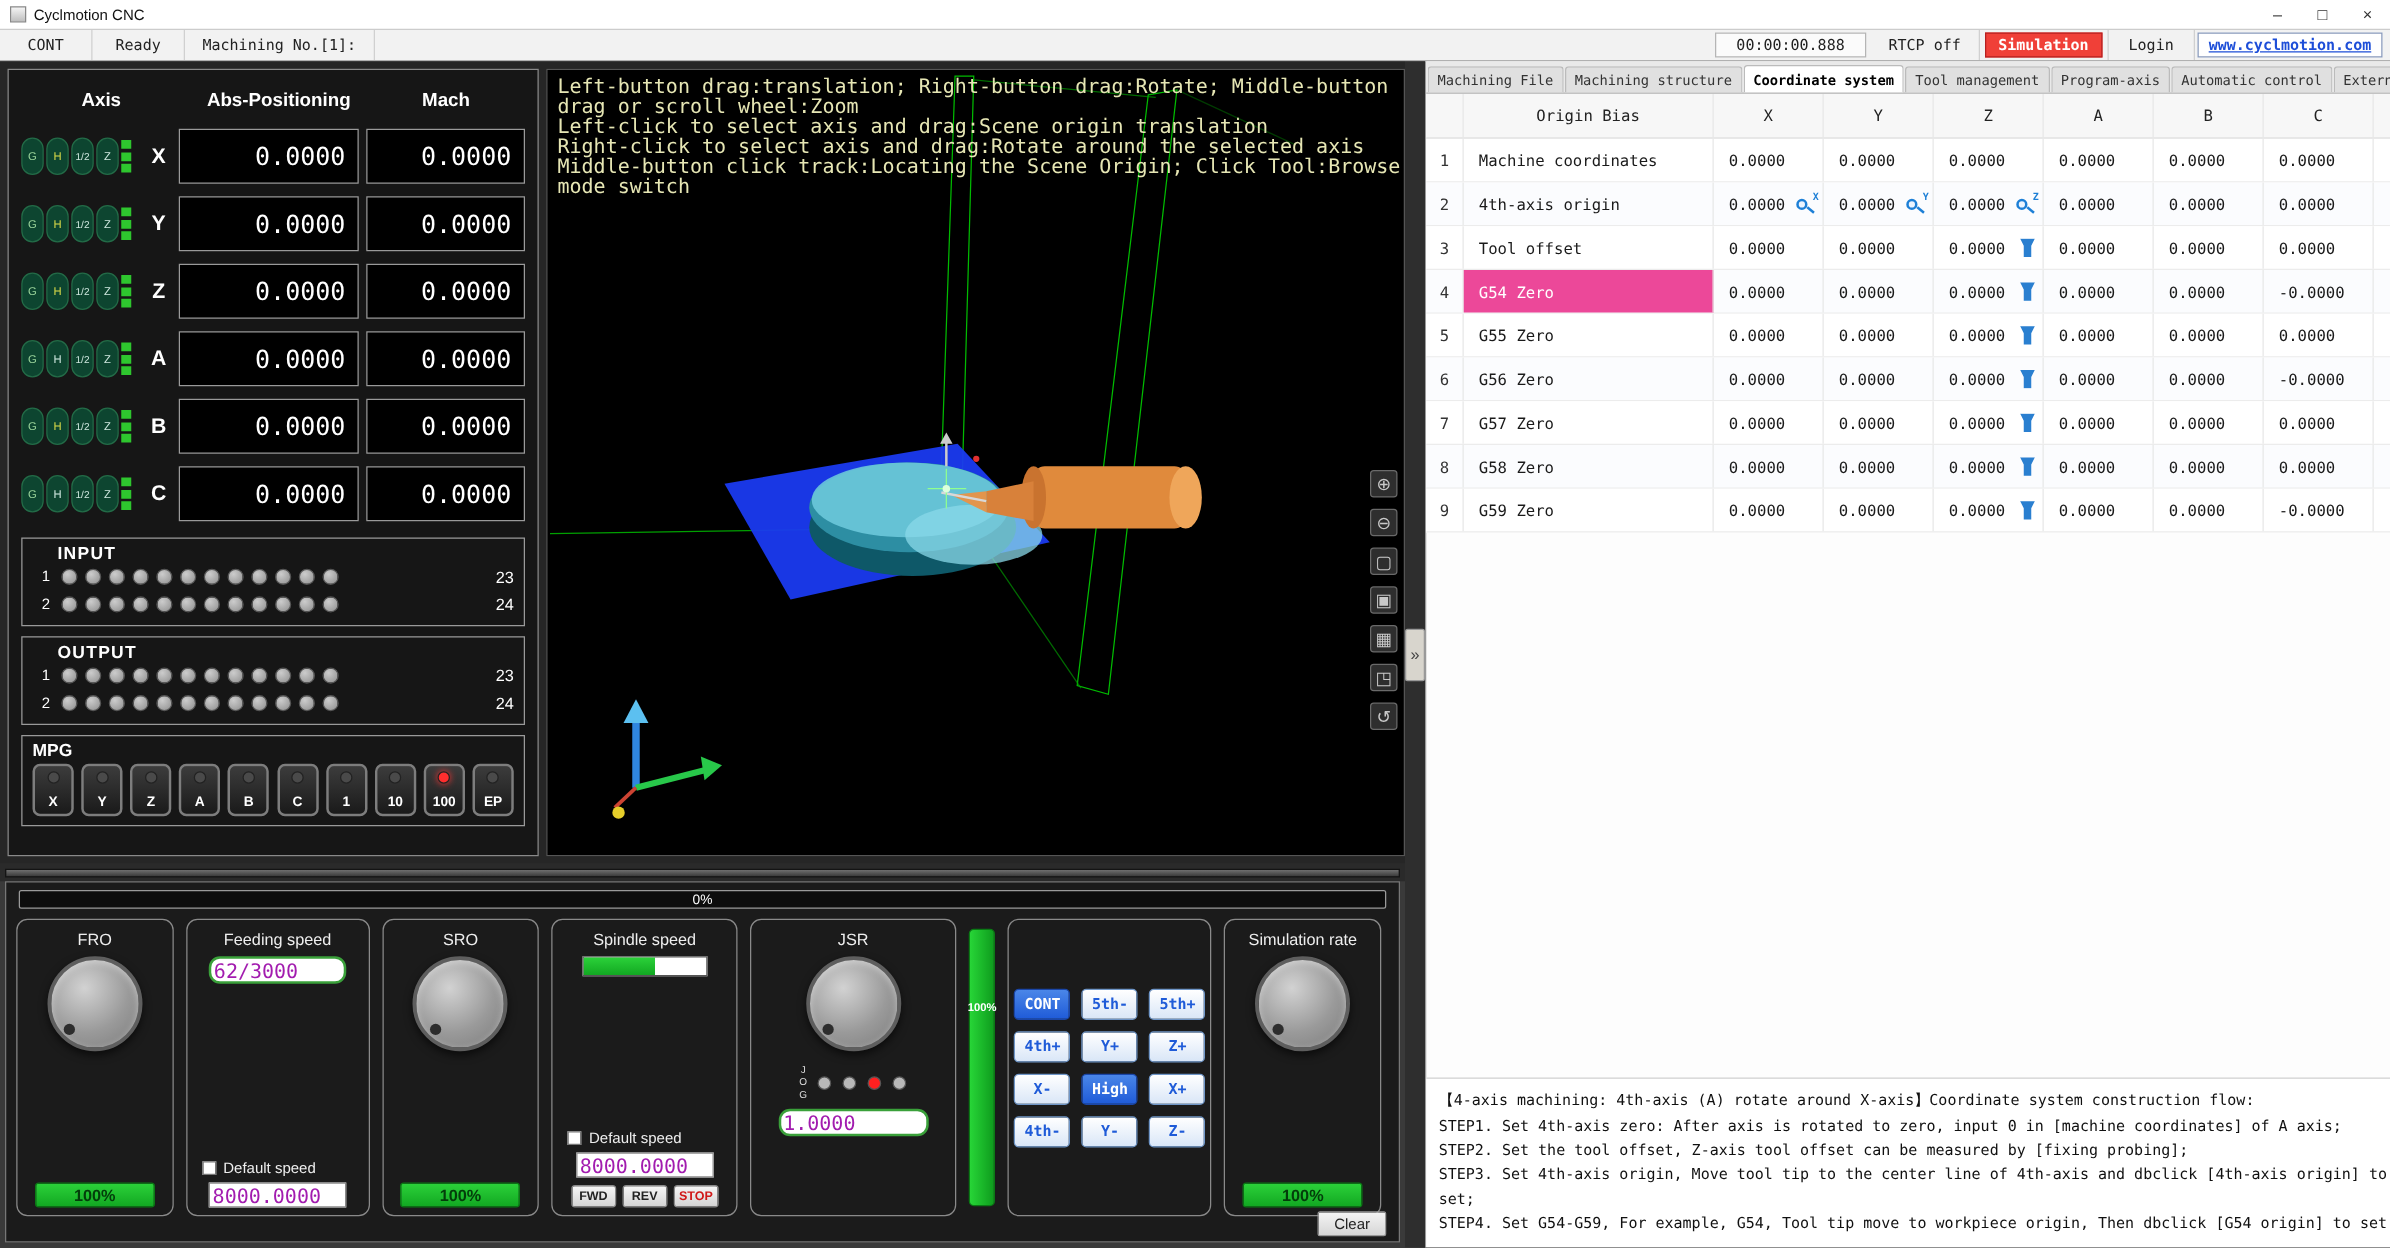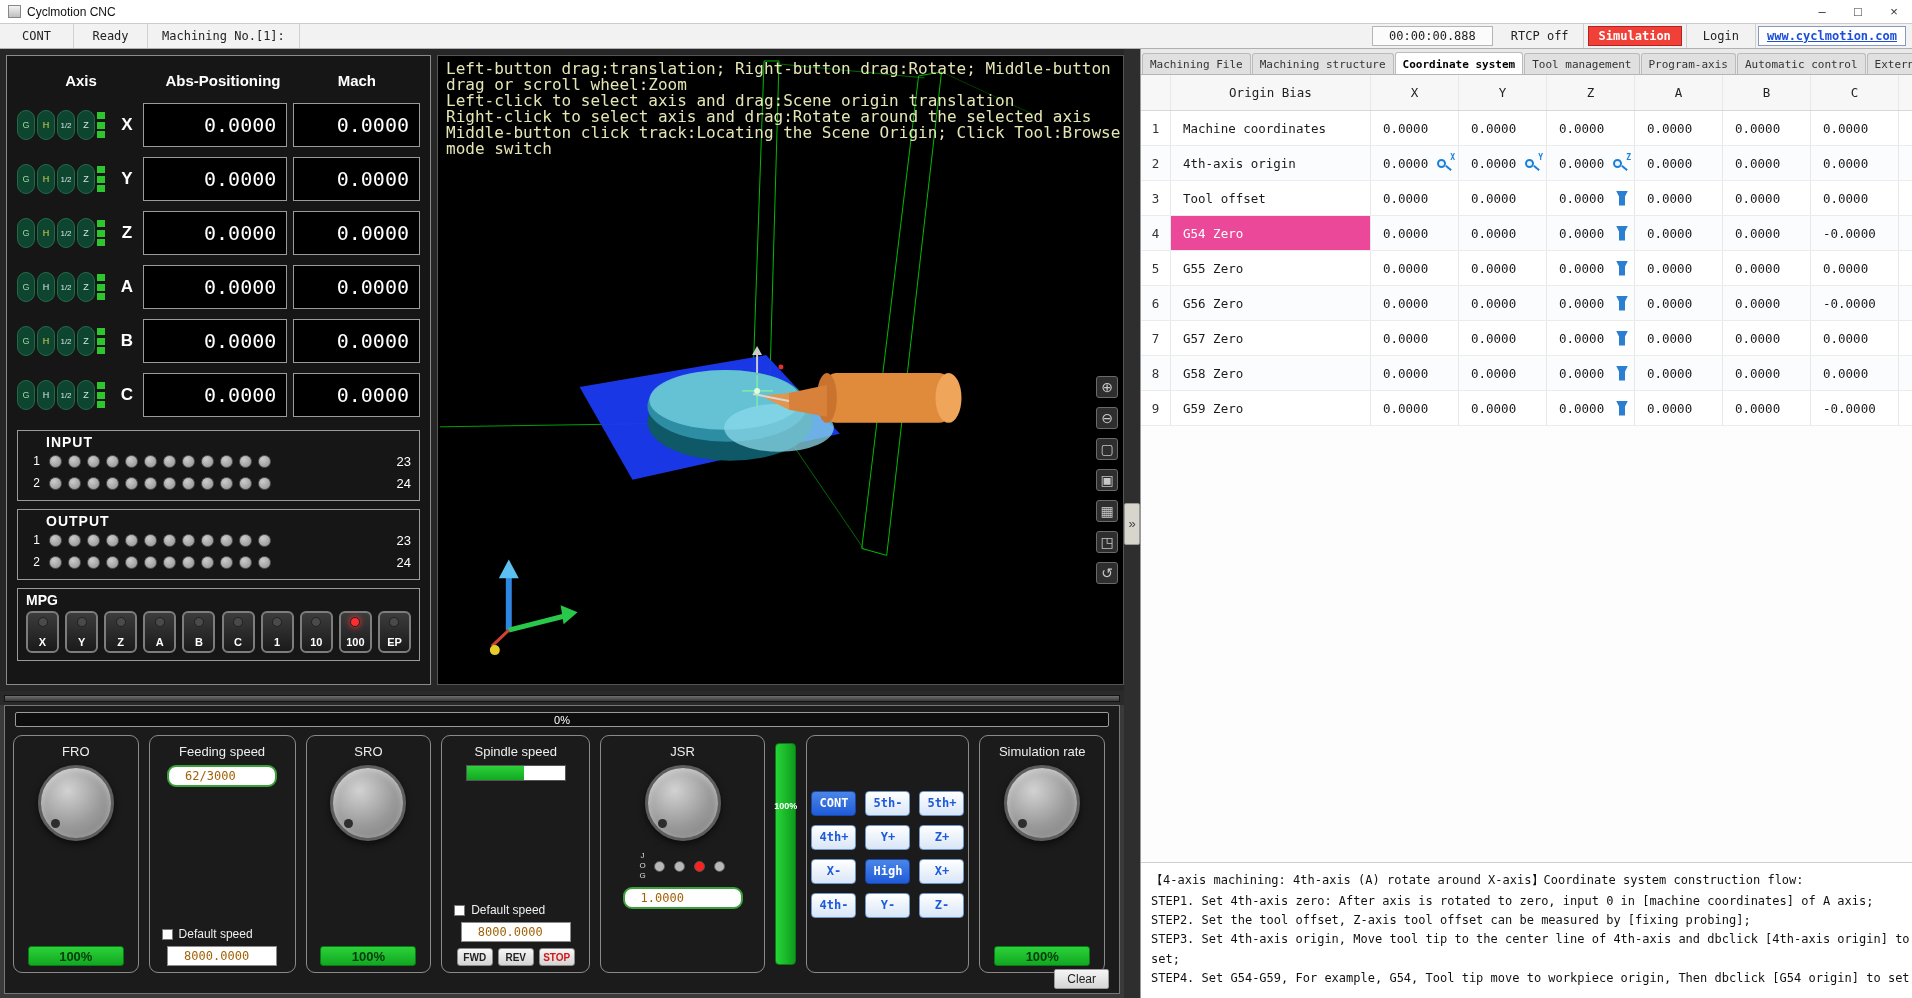--- a/index.html
+++ b/index.html
@@ -95,22 +95,22 @@
            display:flex; flex-direction:column; align-items:center; }
   .glabel { font-size:13px; margin:2px 0 6px; white-space:nowrap; }
   .knob { width:76px; height:76px; border-radius:50%; border:3px solid #5e5e5e; position:relative;
           background:radial-gradient(circle at 38% 32%, #d2d2d2, #9a9a9a 55%, #7b7b7b);
           box-shadow: inset 0 2px 6px rgba(255,255,255,.45), 0 3px 7px rgba(0,0,0,.6); }
   .knob::after { content:""; position:absolute; left:15%; bottom:15%; width:9px; height:9px; border-radius:50%; background:#2d2d2d; }
   .green-display { background:linear-gradient(#2bd139,#12a822); border:1px solid #0a7a14; border-radius:3px;
                    color:#033d0a; font-weight:bold; font-size:13px; width:96px; height:20px;
                    display:flex; align-items:center; justify-content:center; }
   .grow { flex:1; }
-  .field { font-family:"DejaVu Sans Mono", monospace; font-size:12px; height:20px; width:110px;
-           border:1px solid #8a8a8a; background:#fff; color:#a16207; padding:0 16px; }
+  .field { font-family:"DejaVu Sans Mono", monospace; font-size:16px; height:20px; width:110px;
+           border:1px solid #8a8a8a; background:#fff; color:#a21caf; padding:0 2px; }
   .field.greenframe { border:2px solid #3aa03a; border-radius:9px; height:22px; }
   .cbrow { display:flex; align-items:center; gap:6px; align-self:flex-start; margin:0 0 5px 4px; font-size:12px; }
   .cb { width:11px; height:11px; background:#fff; border:1px solid #777; }
   .gbar { width:100px; height:16px; border:1px solid #555; background:#fff; margin-bottom:4px; }
   .gbar i { display:block; height:100%; width:58%; background:linear-gradient(#2bd139,#12a822); }
   .sbtns { display:flex; gap:5px; margin-top:6px; }
   .sbtn { width:36px; height:18px; font-size:10px; font-weight:bold; color:#222; border:1px solid #8a8a8a;
           border-radius:3px; background:linear-gradient(#f6f6f6,#d4d4d4); display:flex; align-items:center; justify-content:center; }
   .sbtn.stop { color:#d01818; }
   .jogrow { display:flex; align-items:center; gap:5px; margin-top:10px; }

